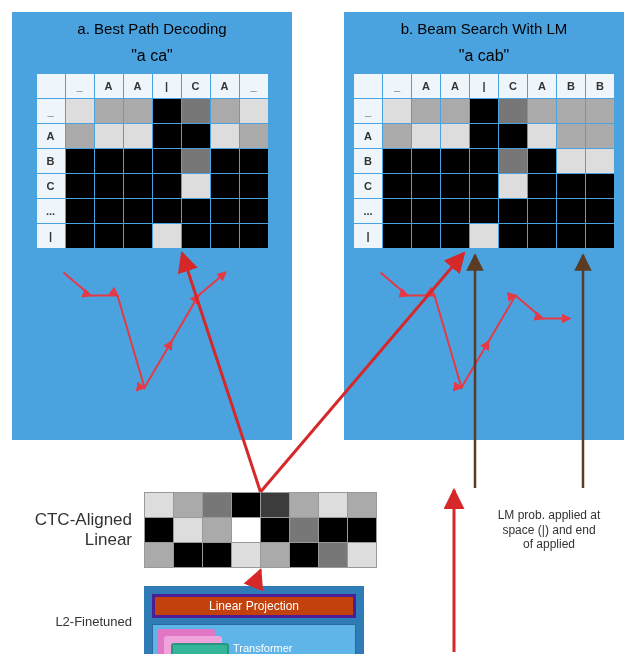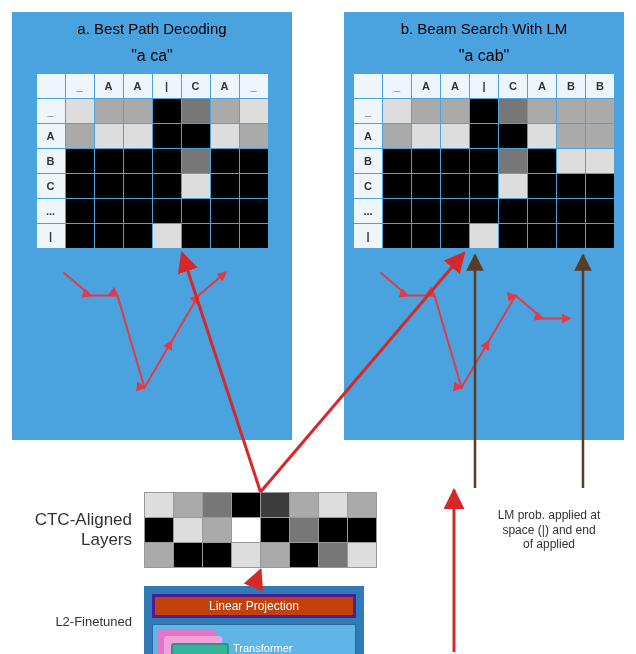--- a/index.html
+++ b/index.html
@@ -353,21 +353,21 @@
             </defs>
     <path d="M27.5 23.5 L54.5 46.5 L81.5 46.5 L108.5 138.5 L135.5 92.5 L162.5 46.5 L189.5 69.5 L216.5 69.5 " stroke="#e63946" stroke-width="2" fill="none" marker-end="url(#mov-b)" marker-mid="url(#mov-b)"></path>
           </svg>
       </div>
     </div>
   </div>
 
   <div class="mid-row">
     <div class="ctc-label">
       <span>CTC-Aligned</span><br>
-      <span>Layers</span>
+      <span>Linear</span>
     </div>
     <div class="ctc-grid">
       <table id="ctc-table">
           <tbody>
             <tr>
               <td class="d4"></td>
               <td class="d3"></td>
               <td class="d2"></td>
               <td class="k"></td>
               <td class="d1"></td>

